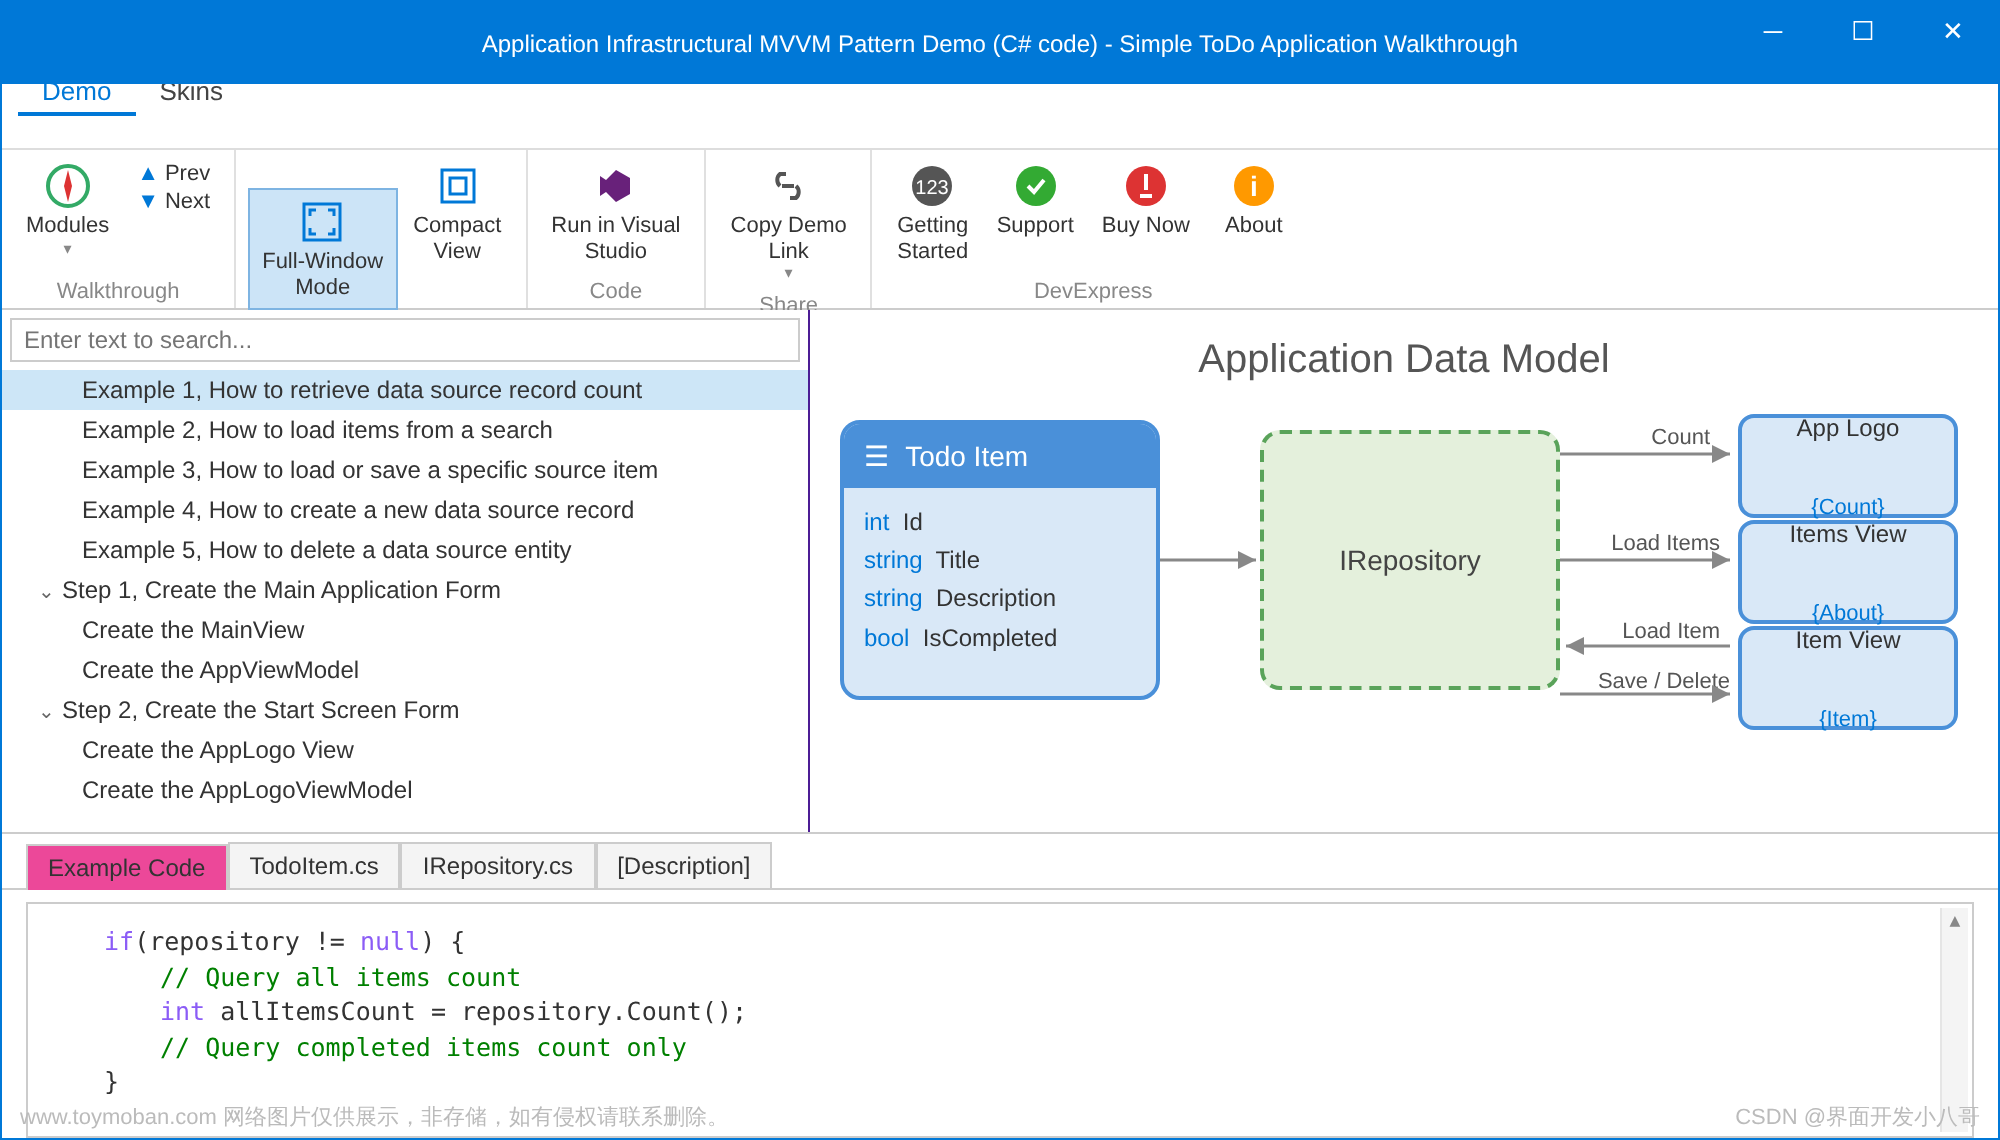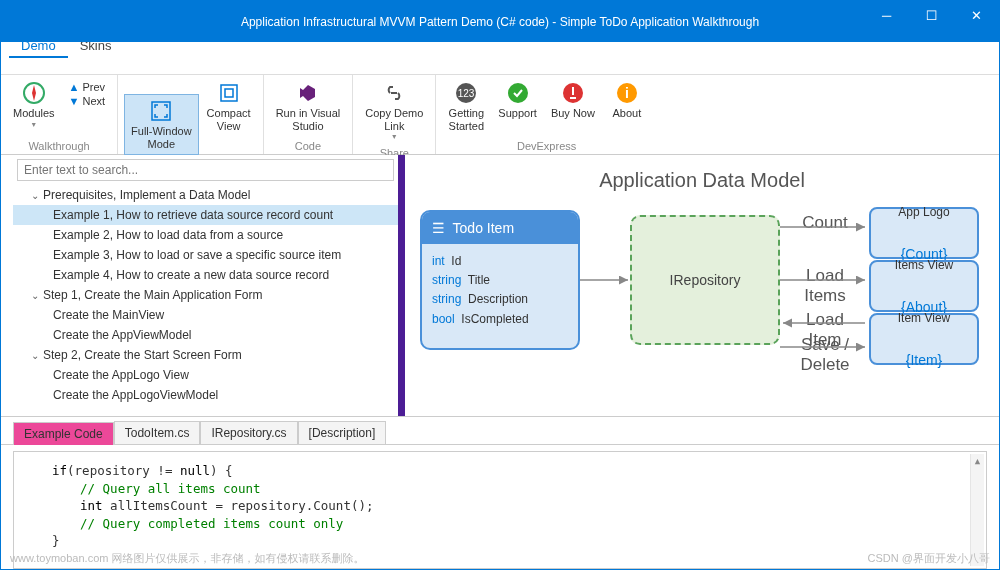--- a/index.html
+++ b/index.html
@@ -14,44 +14,44 @@
 .ribbon { height: 80px; border-bottom: 1px solid #ccc; display: flex; }
 .rgroup { border-right: 1px solid #e0e0e0; display: flex; flex-direction: column; align-items: center; padding: 2px 6px 0; }
 .rgroup-body { flex: 1; display: flex; align-items: flex-start; gap: 2px; }
 .rgroup-label { font-size: 11px; color: #888; padding: 2px 0; }
 .rbtn { display: flex; flex-direction: column; align-items: center; justify-content: space-between; padding: 4px 6px; text-align: center; font-size: 11px; color: #333; line-height: 1.15; min-width: 48px; }
 .rbtn.selected { background: #cce4f7; border: 1px solid #7eb4e2; margin-top: 17px; }
 .rbtn .ico { width: 24px; height: 24px; display: flex; align-items: center; justify-content: center; margin-bottom: 2px; }
 .navmini { display:flex; flex-direction:column; gap:2px; justify-content:center; padding:4px 6px; font-size:11px;}
 .navmini div { display:flex; align-items:center; gap:3px; }
 .main { display: flex; height: 262px; border-bottom: 1px solid #ccc; }
-.tree { width: 404px; border-right: 7px solid #4c1d95; display:flex; flex-direction:column; background:#fff;padding-left:12px;}
+.tree { width: 404px; border-right: 1px solid #4c1d95; display:flex; flex-direction:column; background:#fff;}
 .search { margin:4px; }
 .search input { width: 100%; height: 22px; border:1px solid #ccc; padding:0 6px; font-size:12px; color:#888;}
 .treelist { flex:1; overflow-y:auto; font-size:12px; }
 .tnode { padding: 3px 4px 3px 18px; white-space: nowrap; overflow:hidden; text-overflow:ellipsis; cursor:default;}
 .tnode.child { padding-left: 40px; }
 .tnode.sel { background: #cde6f7; }
 .tnode .chev { display:inline-block; width:12px; color:#666; font-size:10px;}
 .diagram { flex:1; position:relative; background:#fff; }
 .dtitle { position:absolute; top:14px; left:0; right:0; text-align:center; font-size:20px; color:#555; }
 .todo-wrap { position:absolute; left:15px; top:55px; width:160px; height:140px; border:2px solid #4a90d9; border-radius:10px; overflow:hidden; background:#d9e8f7;}
 .todo-wrap .th { background:#4a90d9; color:#fff; padding:8px 10px; font-size:14px; display:flex; align-items:center; gap:8px;}
 .todo-wrap .tb { padding:8px 10px; font-size:12px; line-height:1.6;}
 .kw { color:#0078d7; }
 .repo { position:absolute; left:225px; top:60px; width:150px; height:130px; border:2px dashed #5aa35a; border-radius:10px; background:#e4f0dc; display:flex; align-items:center; justify-content:center; font-size:14px; color:#444;}
 .smbox { position:absolute; right:20px; width:110px; height:52px; border:2px solid #4a90d9; border-radius:8px; background:#d9e8f7; display:flex; flex-direction:column; align-items:center; justify-content:center; font-size:12px;}
-.smbox .sub { color:#0078d7; font-size:14px;margin-top:27px; }
-.arrlbl { position:absolute; font-size:17px; color:#555; text-align:center; }
+.smbox .sub { color:#0078d7; font-size:11px;margin-top:27px; }
+.arrlbl { position:absolute; font-size:11px; color:#555; text-align:right; }
 svg.arrows { position:absolute; left:0; top:0; width:100%; height:100%; pointer-events:none; }
 .tabs { height:24px; border-bottom:1px solid #ccc; display:flex; align-items:flex-end; padding:0 12px; margin-top:4px;}
 .tab { padding:4px 10px; font-size:12px; border:1px solid #ccc; border-bottom:none; background:#f4f4f4; margin-right:0;}
 .tab.active { background:#ec4899; position:relative; top:1px;}
 .code { margin:6px 12px; border:1px solid #ccc; height:118px; padding:10px 14px; font-family: Consolas, monospace; font-size:12.5px; line-height:1.4; position:relative; overflow:auto;}
-.code .c-kw { color:#000000; }
+.code .c-kw { color:#8b5cf6; }
 .code .c-cm { color:#008000; }
 .footer { position:absolute; bottom:4px; left:10px; right:10px; font-size:11px; color:#bbb; display:flex; justify-content:space-between;}
 .scrollhint { position:absolute; right:2px; top:2px; bottom:2px; width:14px; background:#f4f4f4; border-left:1px solid #e5e5e5;}
 .scrollhint .sbtn { height:14px; display:flex; align-items:center; justify-content:center; font-size:9px; color:#888;}
 </style>
 </head>
 <body>
 
 <div class="titlebar">
   <span class="title">Application Infrastructural MVVM Pattern Demo (C# code) - Simple ToDo Application Walkthrough</span>
@@ -188,25 +188,25 @@
       </div>
     </div>
     <div class="rgroup-label">DevExpress</div>
   </div>
 </div>
 
 <div class="main">
   <div class="tree">
     <div class="search"><input placeholder="Enter text to search..." style=""></div>
     <div class="treelist" id="treelist">
-        <div class="tnode"><span class="chev">⌄</span>Prerequisites, Implement a Data Model</div>
         <div class="tnode child sel">Example 1, How to retrieve data source record count</div>
-        <div class="tnode child">Example 2, How to load data from a source</div>
+        <div class="tnode child">Example 2, How to load items from a search</div>
         <div class="tnode child">Example 3, How to load or save a specific source item</div>
         <div class="tnode child">Example 4, How to create a new data source record</div>
+        <div class="tnode child">Example 5, How to delete a data source entity</div>
         <div class="tnode"><span class="chev">⌄</span>Step 1, Create the Main Application Form</div>
         <div class="tnode child">Create the MainView</div>
         <div class="tnode child">Create the AppViewModel</div>
         <div class="tnode"><span class="chev">⌄</span>Step 2, Create the Start Screen Form</div>
         <div class="tnode child">Create the AppLogo View</div>
         <div class="tnode child">Create the AppLogoViewModel</div>
       </div>
   </div>
   <div class="diagram">
     <div class="dtitle">Application Data Model</div>

